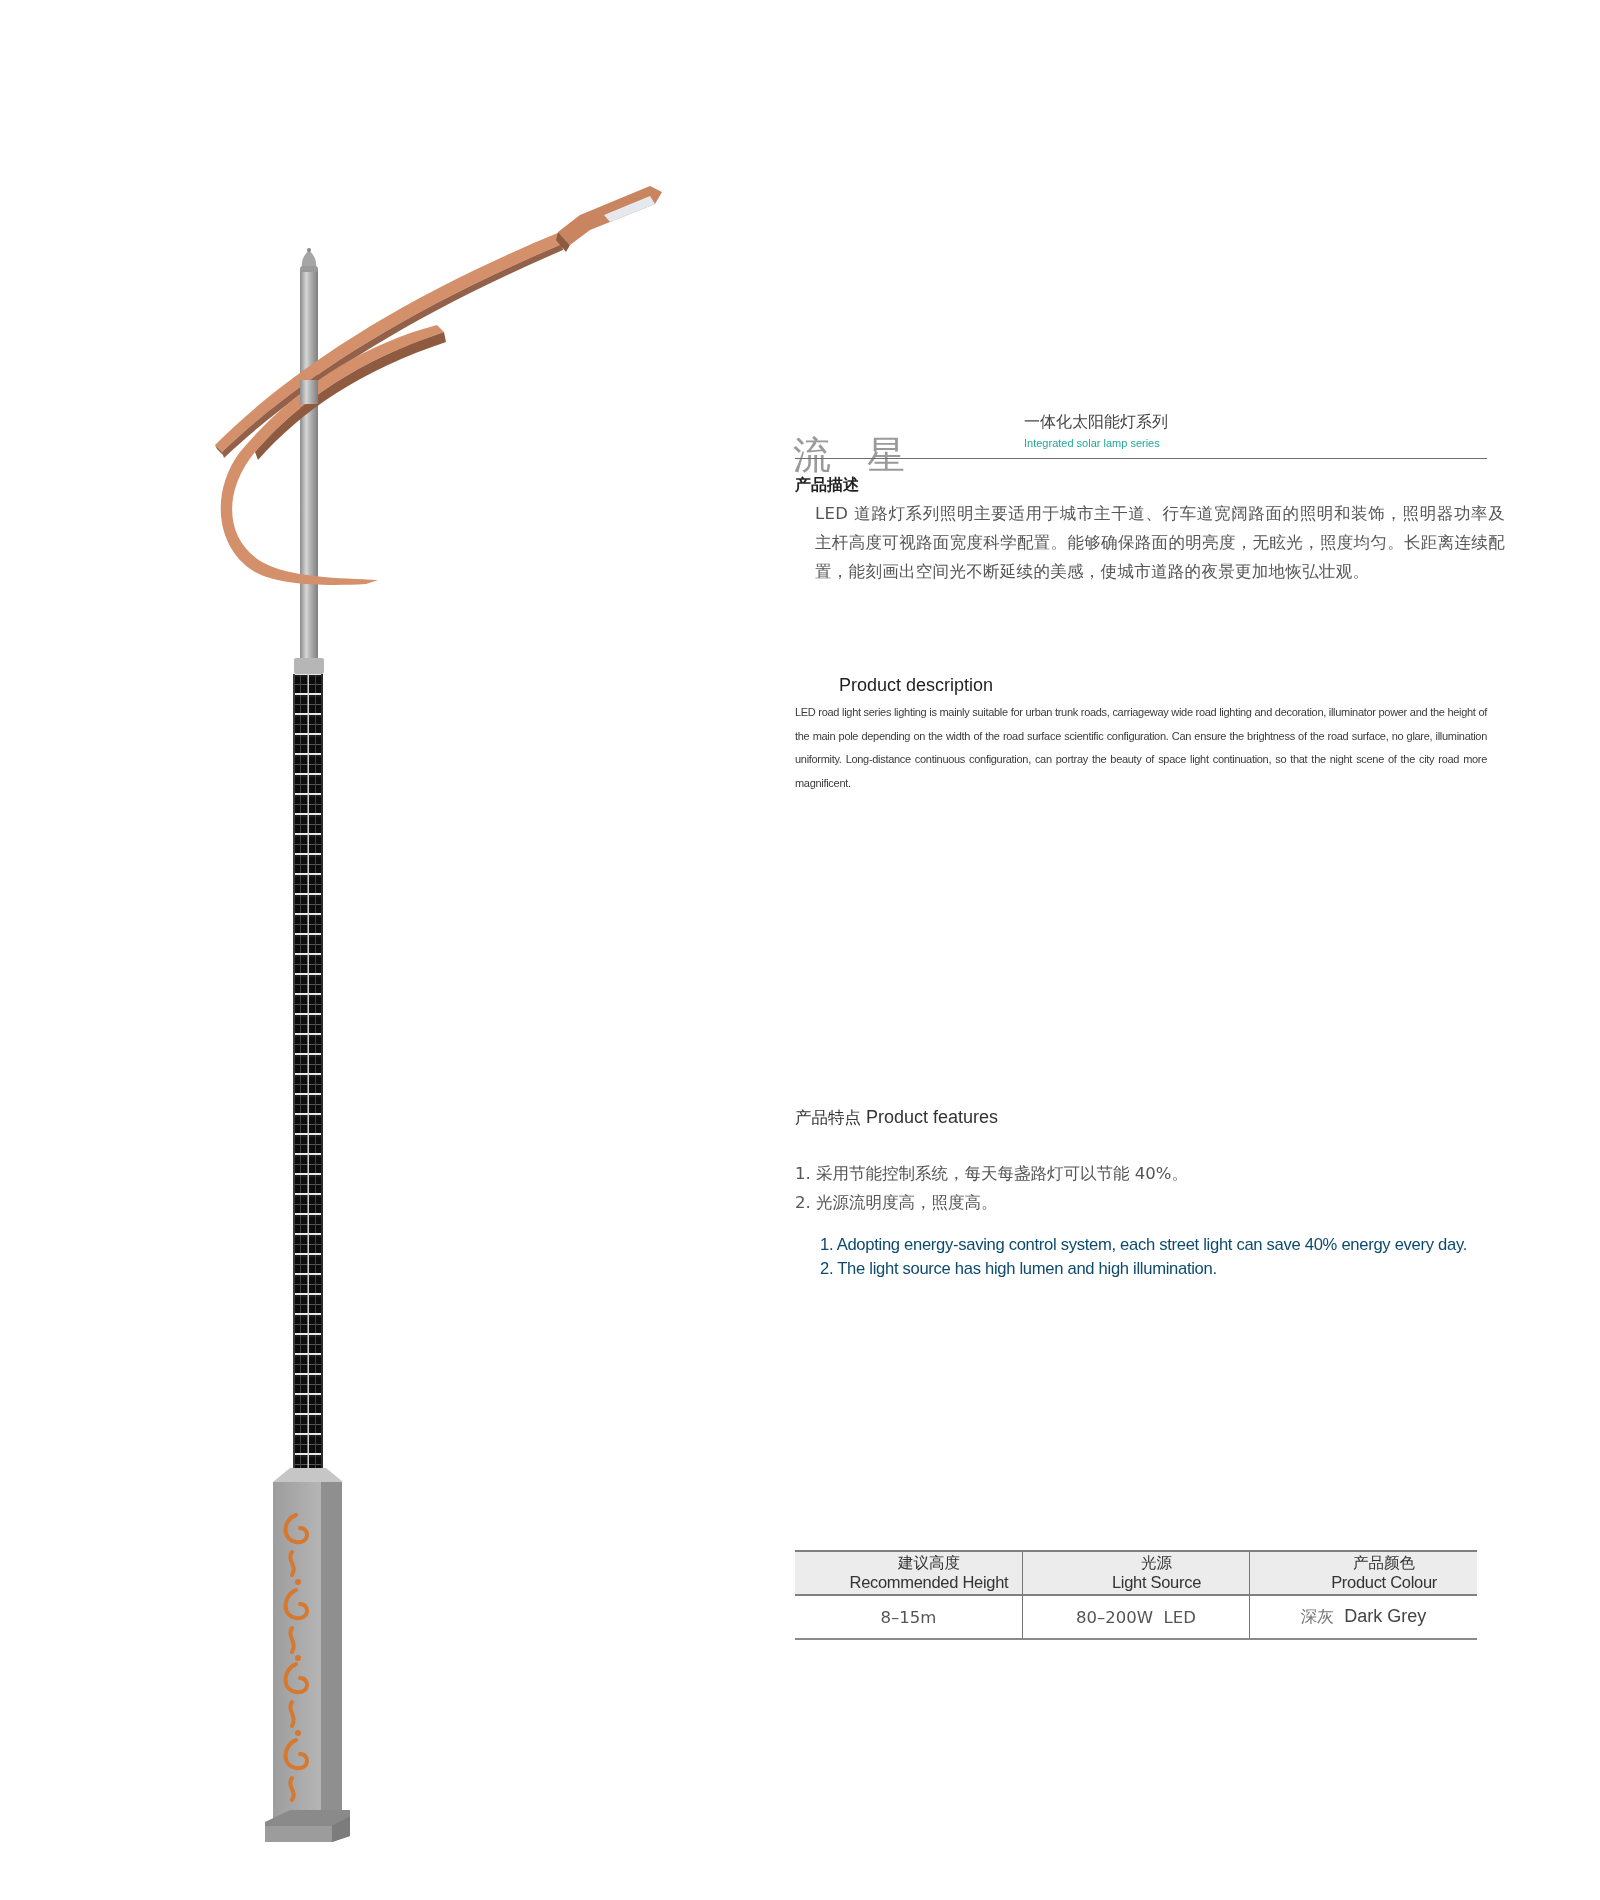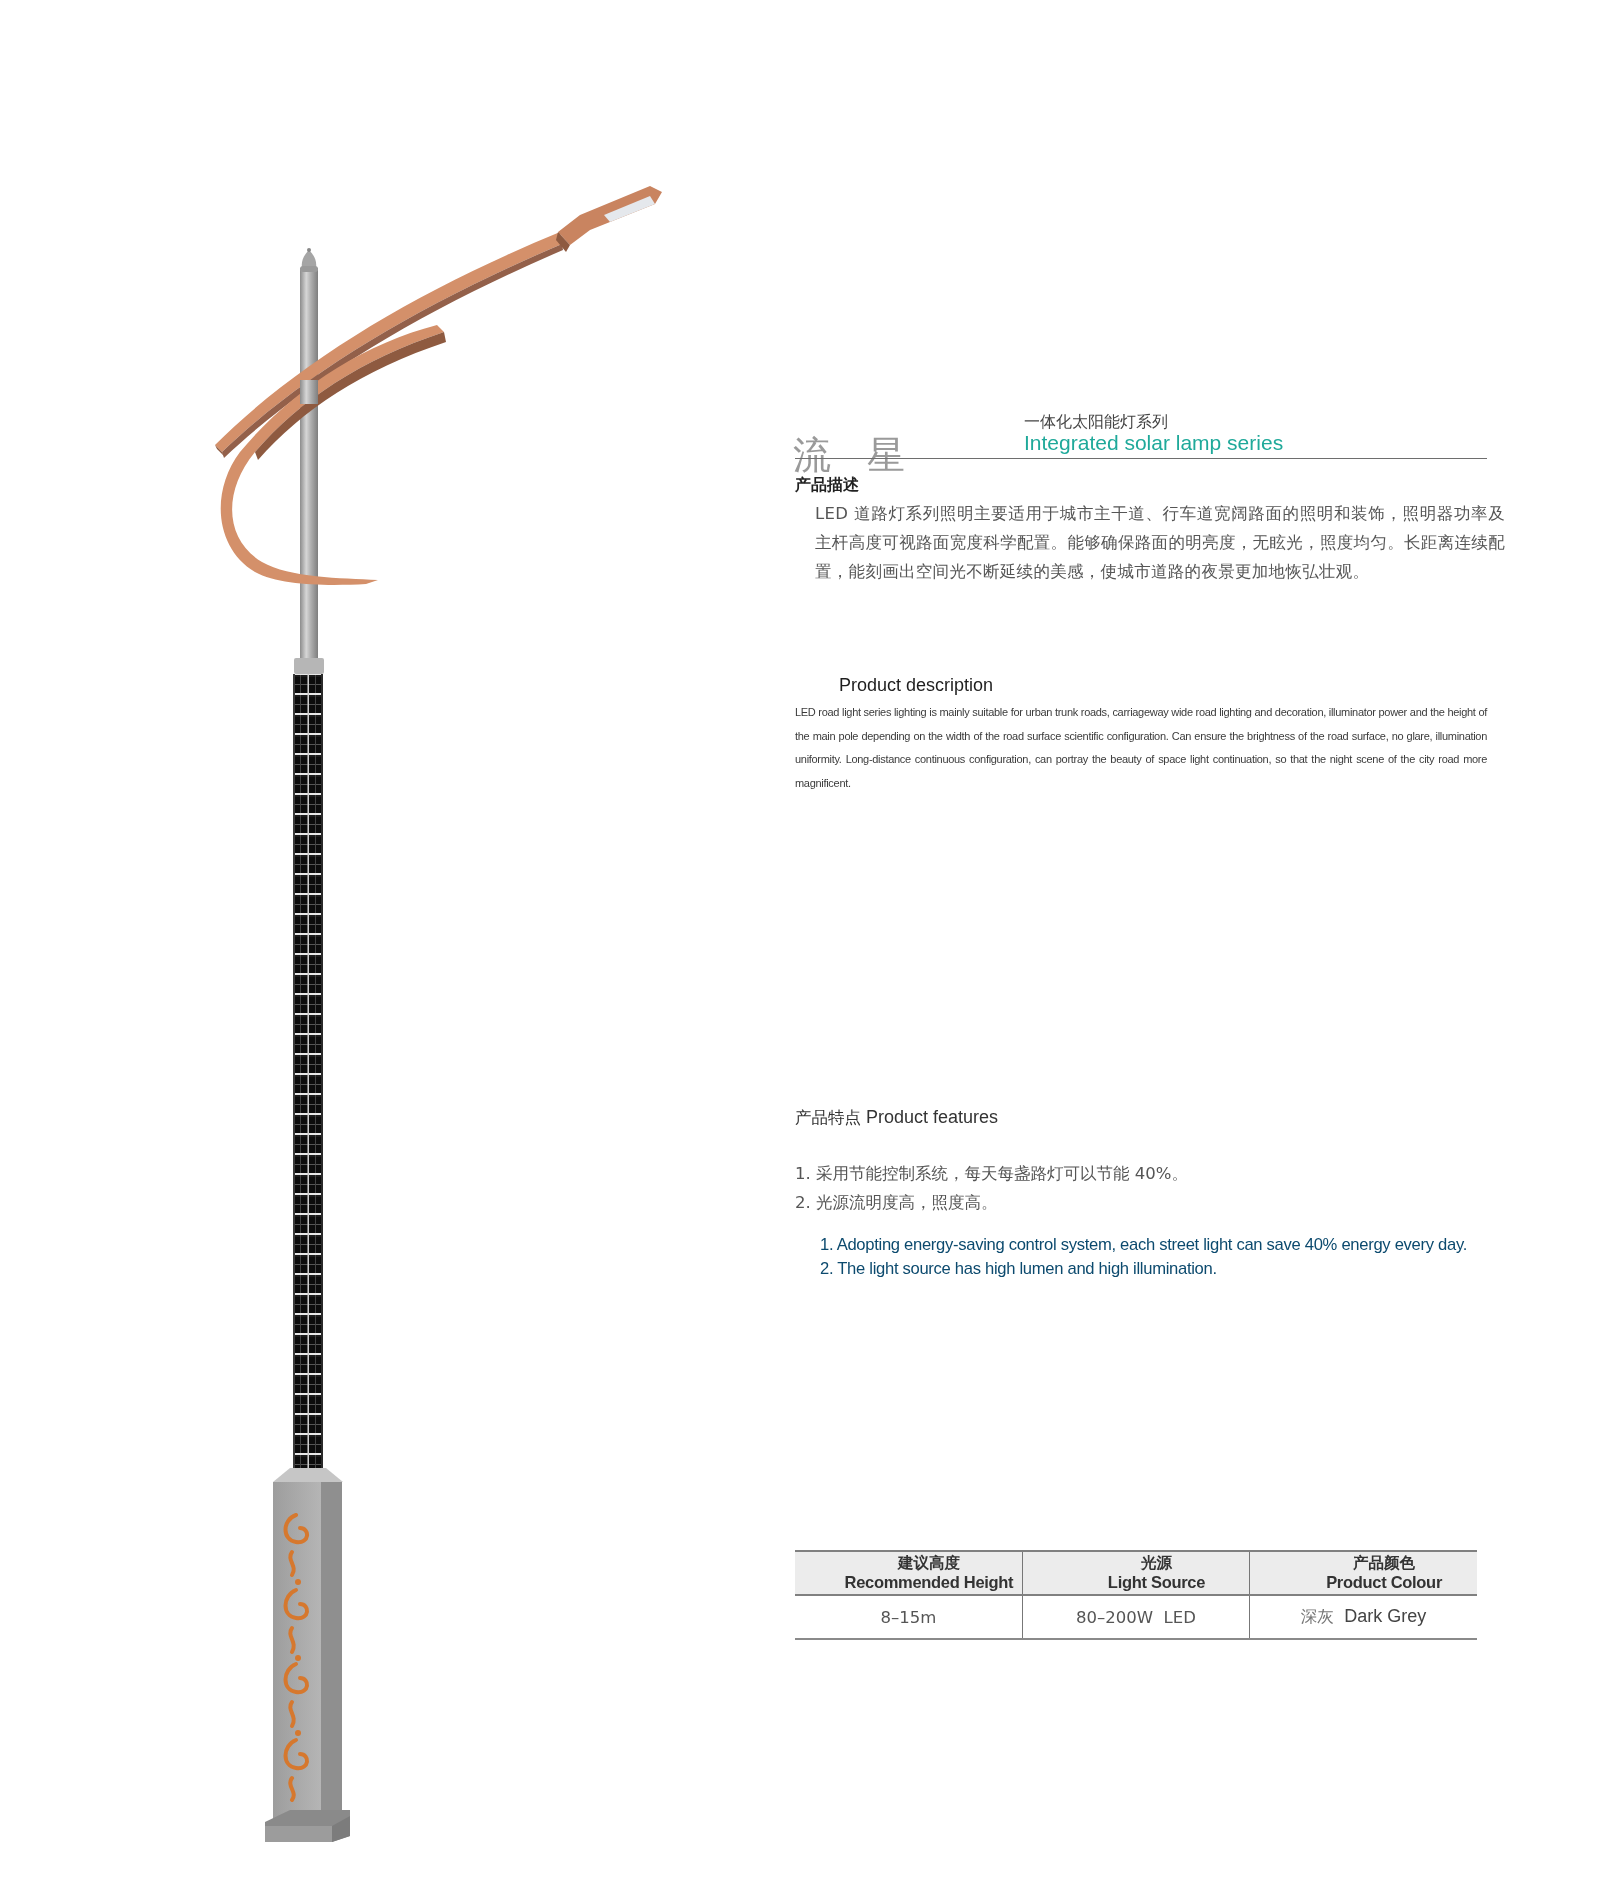--- a/index.html
+++ b/index.html
@@ -7,21 +7,21 @@
          font-family: "Liberation Sans", "DejaVu Sans", sans-serif; color: #3a3a3a; }
   .abs { position: absolute; }
 
   
   #lamp { position: absolute; left: 0; top: 0; width: 700px; height: 1900px; }
 
   
   .title { left: 793px; top: 404px; font-family: "DejaVu Sans", sans-serif; font-size: 38px;
            font-weight: 200; color: #9a9a9a; letter-spacing: 12px; line-height: 44px; margin-top: 29px; }
   .subtitle-cn { left: 1024px; top: 412px; font-family: "DejaVu Sans", sans-serif; font-size: 16px; color: #444; line-height: 20px; }
-  .subtitle-en { left: 1024px; top: 432px; font-size: 21px; color: #1fa99a; line-height: 22px; }
+  .subtitle-en { left: 1024px; top: 432px; font-size: 11px; color: #1fa99a; line-height: 22px; }
   .rule { left: 795px; top: 458px; width: 692px; height: 0; border-top: 1.5px solid #6e6e6e; }
 
   .h-cn { left: 795px; top: 475px; font-family: "DejaVu Sans", sans-serif; font-size: 16px; font-weight: bold; color: #222; line-height: 20px; }
   .p-cn { left: 815px; top: 499px; width: 690px; font-family: "DejaVu Sans", sans-serif; font-size: 16.5px; color: #555;
           line-height: 29px; text-align: justify; letter-spacing: 0.3px; }
 
   .h-en { left: 839px; top: 674px; font-size: 18px; color: #1e1e1e; line-height: 22px; }
   .p-en { left: 795px; top: 701px; width: 692px; font-size: 11px; color: #3b3b3b; line-height: 23.7px;
           text-align: justify; letter-spacing: -0.3px; }
 
@@ -30,21 +30,21 @@
   .feat-cn { left: 795px; top: 1159px; font-family: "DejaVu Sans", sans-serif; font-size: 16.5px; color: #555; line-height: 29px; }
   .feat-cn div { white-space: nowrap; }
   .feat-en { left: 820px; top: 1233px; width: 690px; font-size: 16.6px; color: #0c4a6e; line-height: 24px; letter-spacing: -0.3px; }
 
   
   .spec { left: 795px; top: 1550px; width: 682px; border-collapse: collapse; table-layout: fixed; }
   .spec th, .spec td { border-left: 1.5px solid #777; border-right: 1.5px solid #777; text-align: center; padding: 0; }
   .spec tr > :first-child { border-left: none; }
   .spec tr > :last-child { border-right: none; }
   .spec thead th { background: #ececec; border-top: 2.5px solid #808080; border-bottom: 2.5px solid #808080;
-                   height: 42px; font-weight: bold; color: #333; line-height: 19px; padding-left: 41px; }
+                   height: 42px; font-weight: normal; color: #333; line-height: 19px; padding-left: 41px; }
   .spec thead .cn { font-family: "DejaVu Sans", sans-serif; font-size: 15.5px; display: block; }
   .spec thead .en { font-size: 16.5px; display: block; letter-spacing: -0.3px; }
   .spec tbody td { height: 42px; border-bottom: 2px solid #8a8a8a; font-size: 16.5px; color: #555;
                    font-family: "DejaVu Sans", sans-serif; }
   .spec tbody td .cn { color: #777; }
   .spec tbody td .en { font-family: "Liberation Sans", sans-serif; font-size: 18px; color: #444; }
 </style>
 </head>
 <body>
 

